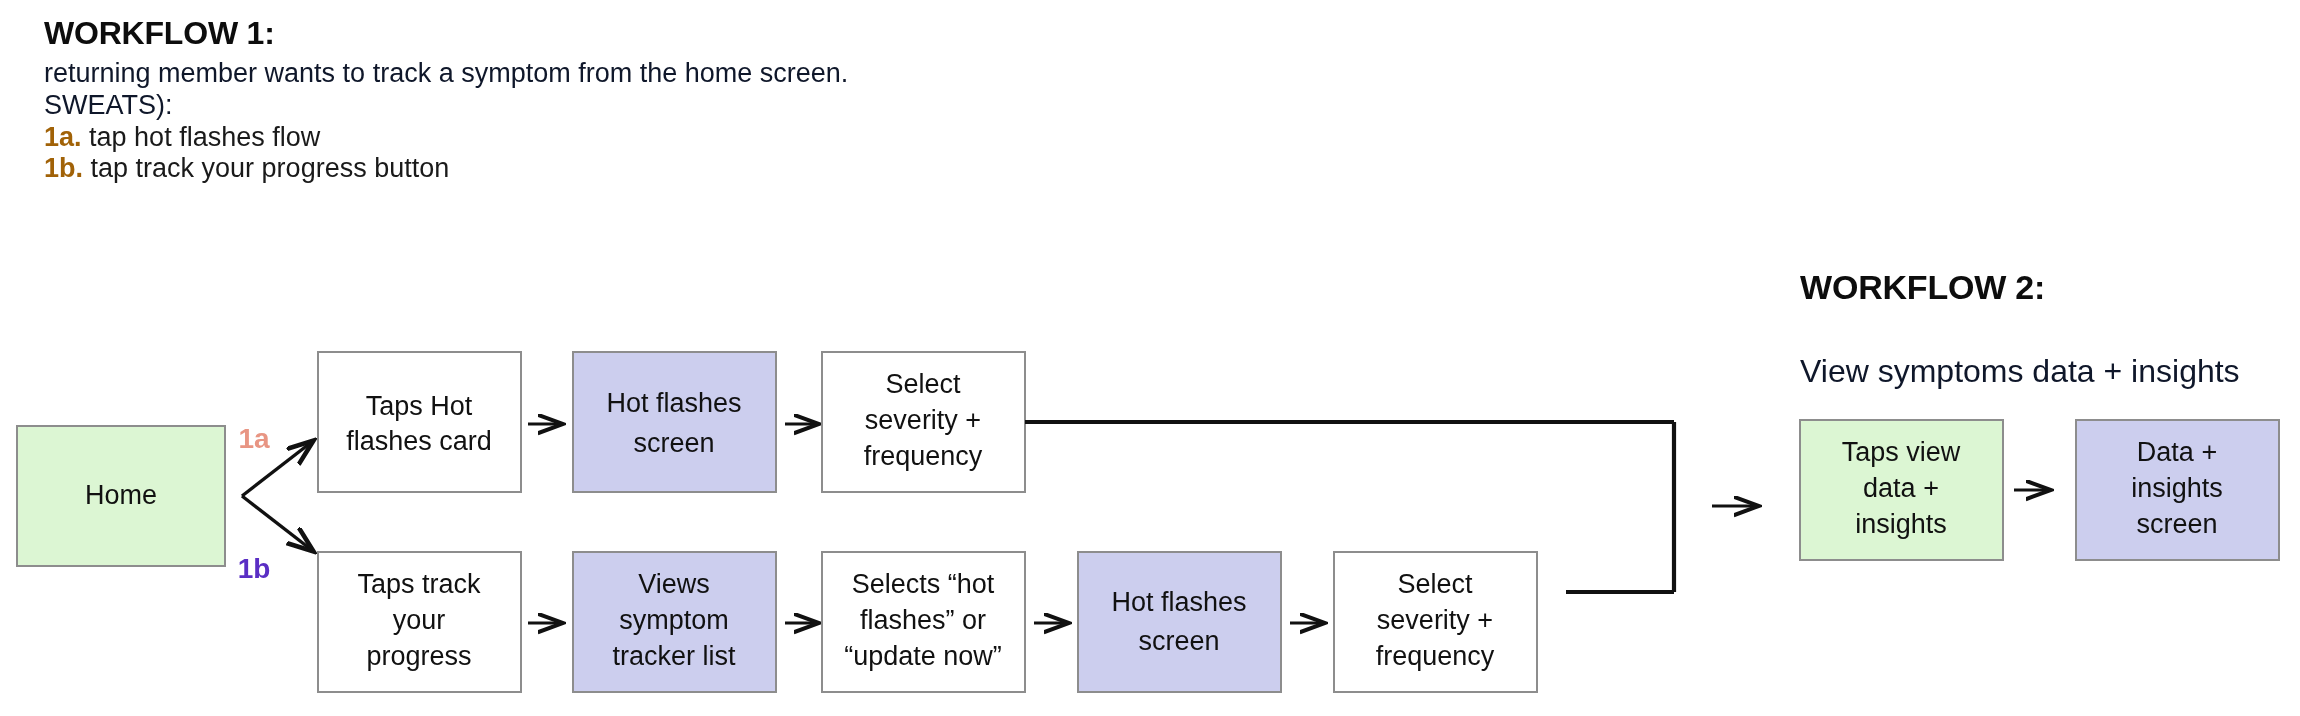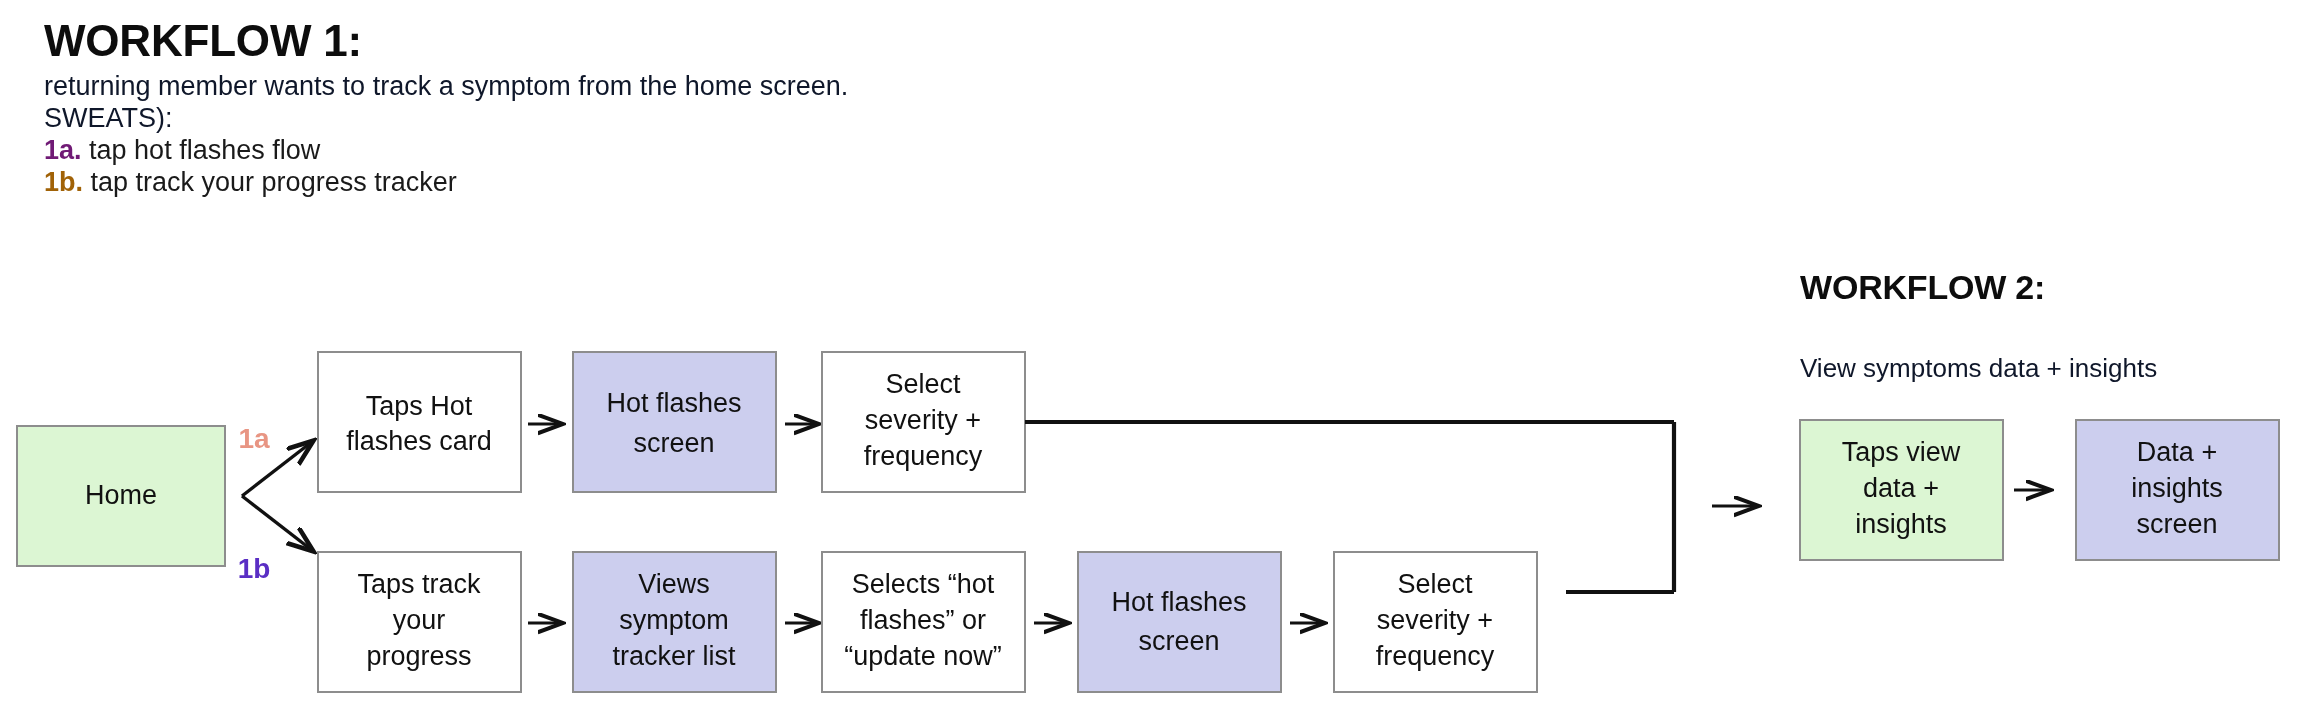--- a/index.html
+++ b/index.html
@@ -17,21 +17,21 @@
   }
 
   
   #wf1-block {
     position: absolute;
     left: 44px;
     top: 16px;
     width: 1020px;
   }
   .wf-title {
-    font-size: 44px;
+    font-size: 32px;
     font-weight: bold;
     letter-spacing: -0.2px;
     line-height: 1.12;
     color: #0d0d0d;
     margin: 0 0 6px 0;
   }
   .wf-line {
     font-size: 27px;
     line-height: 1.18;
     color: #0f172a;
@@ -39,32 +39,32 @@
   }
   .wf-desc {
     margin-top: 2px;
   }
   .wf-step {
     font-size: 27px;
     line-height: 1.18;
     color: #1a1a1a;
     white-space: nowrap;
   }
-  .tag-1a { color: #701a75; font-weight: bold; }
+  .tag-1a { color: #a16207; font-weight: bold; }
   .tag-1b { color: #a16207; font-weight: bold; }
 
   
   #wf2-block {
     position: absolute;
     left: 1800px;
     top: 268px;
     width: 480px;
   }
   #wf2-block .wf-title { font-size: 34px; margin-bottom: 4px; }
-  #wf2-block .wf-line { font-size: 26px; margin-top: 47px; }
+  #wf2-block .wf-line { font-size: 32px; margin-top: 47px; }
 
   
   #flow {
     position: absolute;
     left: 0;
     top: 0;
     width: 2300px;
     height: 716px;
   }
   .node-rect {
@@ -112,21 +112,21 @@
 <div id="wf1-block">
   <div class="wf-title">WORKFLOW 1:</div>
   <div class="wf-line wf-desc">returning member wants to track a symptom from the home screen.</div>
   <div class="wf-line">SWEATS):</div>
   <div class="wf-step">
     <span class="tag-1a">1a.</span>
     <span>tap hot flashes flow</span>
   </div>
   <div class="wf-step">
     <span class="tag-1b">1b.</span>
-    <span>tap track your progress tracker</span>
+    <span>tap track your progress button</span>
   </div>
 </div>
 
 <div id="wf2-block">
   <div class="wf-title">WORKFLOW 2:</div>
   <div class="wf-line">View symptoms data + insights</div>
 </div>
 
 <svg id="flow" viewBox="0 0 2300 716" xmlns="http://www.w3.org/2000/svg">
   <defs>

